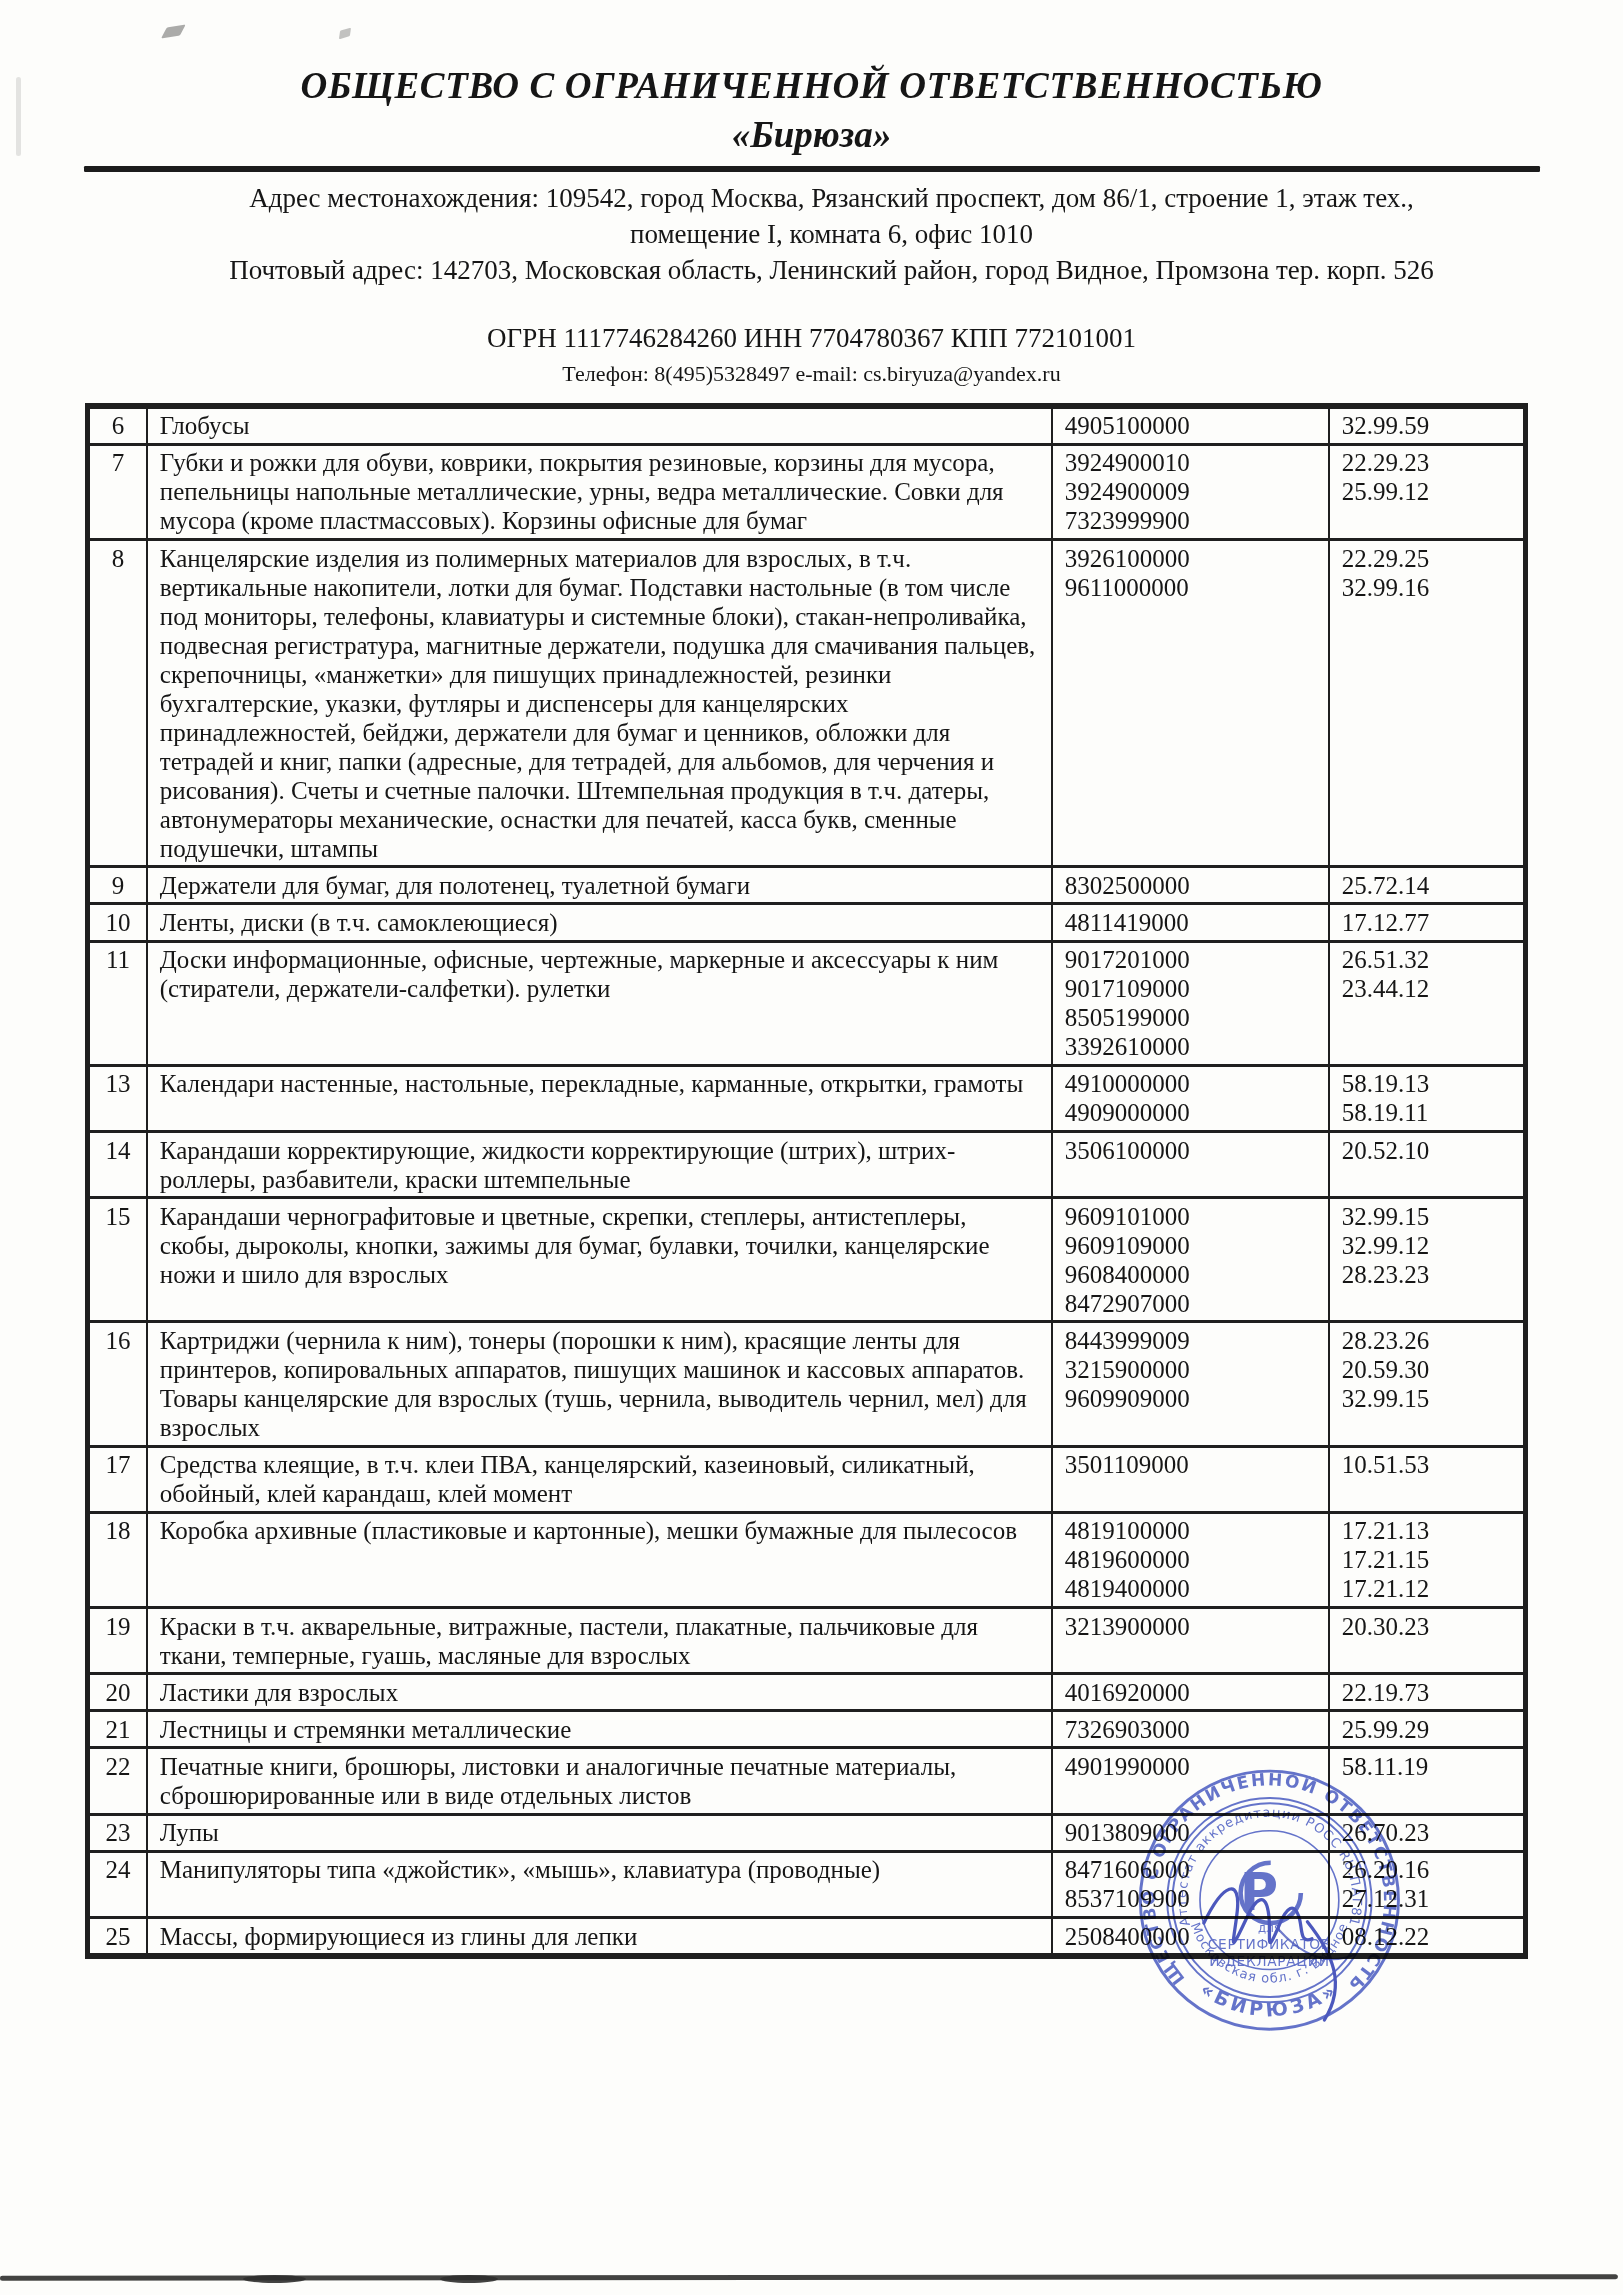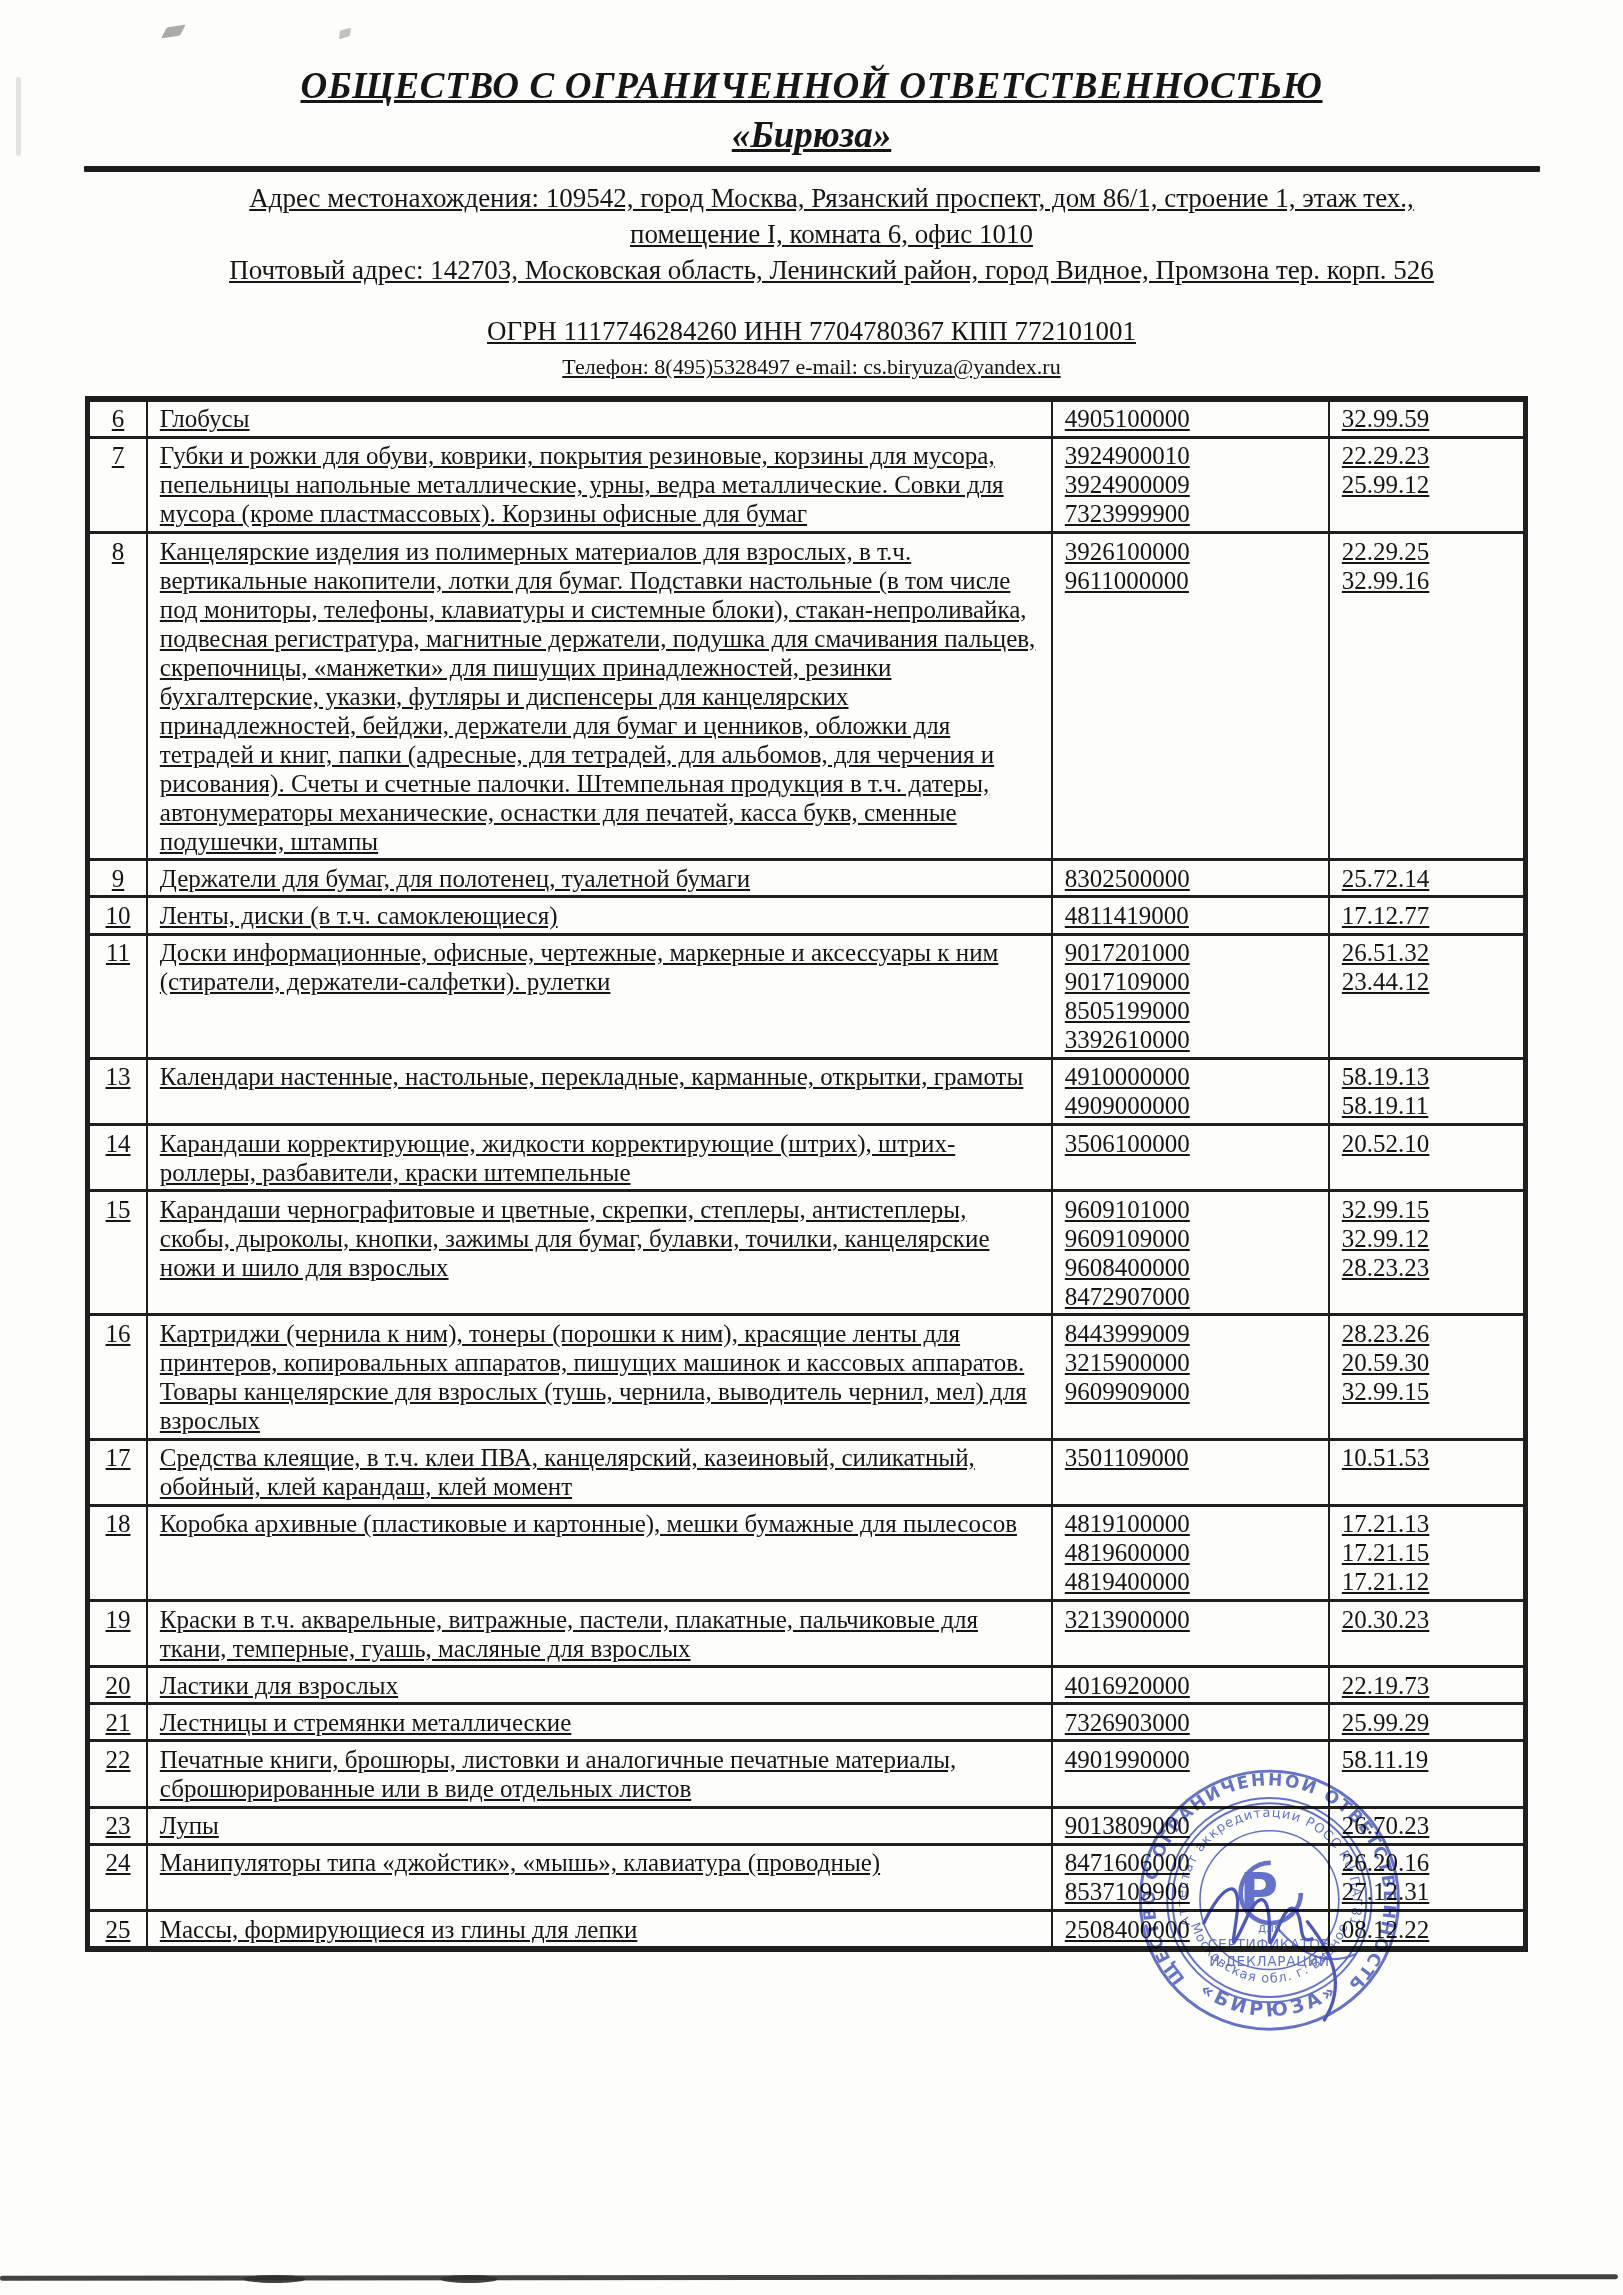--- a/index.html
+++ b/index.html
@@ -4,39 +4,38 @@
 <style>
   html,body { margin:0; padding:0; background:#e8e8e6; }
   .page {
     position:relative;
     width:1623px; height:2295px;
     margin:0 auto;
     background:#fdfdfb;
     font-family:"Liberation Serif","DejaVu Serif",serif;
     color:#161616;
     overflow:hidden;
-    text-decoration:underline;
   }
 
   
   .doc-header { padding-top:63px; text-align:center; }
   .company-form {
     font-size:37px; font-weight:bold; font-style:italic;
     letter-spacing:0.7px; line-height:46px;
   }
   .company-name {
     font-size:37px; font-weight:bold; font-style:italic;
     line-height:43px; margin-top:3.9px;
   }
   .header-rule {
     width:1456px; height:5.9px; background:#1c1c1c;
     margin:10.5px auto 7.9px auto; border-radius:1.3px;
   }
   .address-block { font-size:27px; line-height:36px;padding-left:40px; }
-  .reg-line  { margin-top:25px; font-size:27px; line-height:36px; }
+  .reg-line  { margin-top:32px; font-size:27px; line-height:36px; }
   .contact-line { font-size:22px; line-height:36px; }
 
   
   .table-wrap {
     margin:10.5px 0 0 85px;
     width:1443px;
     border:3.9px solid #1f1f1f;
     box-sizing:border-box;
     background:transparent;
   }

